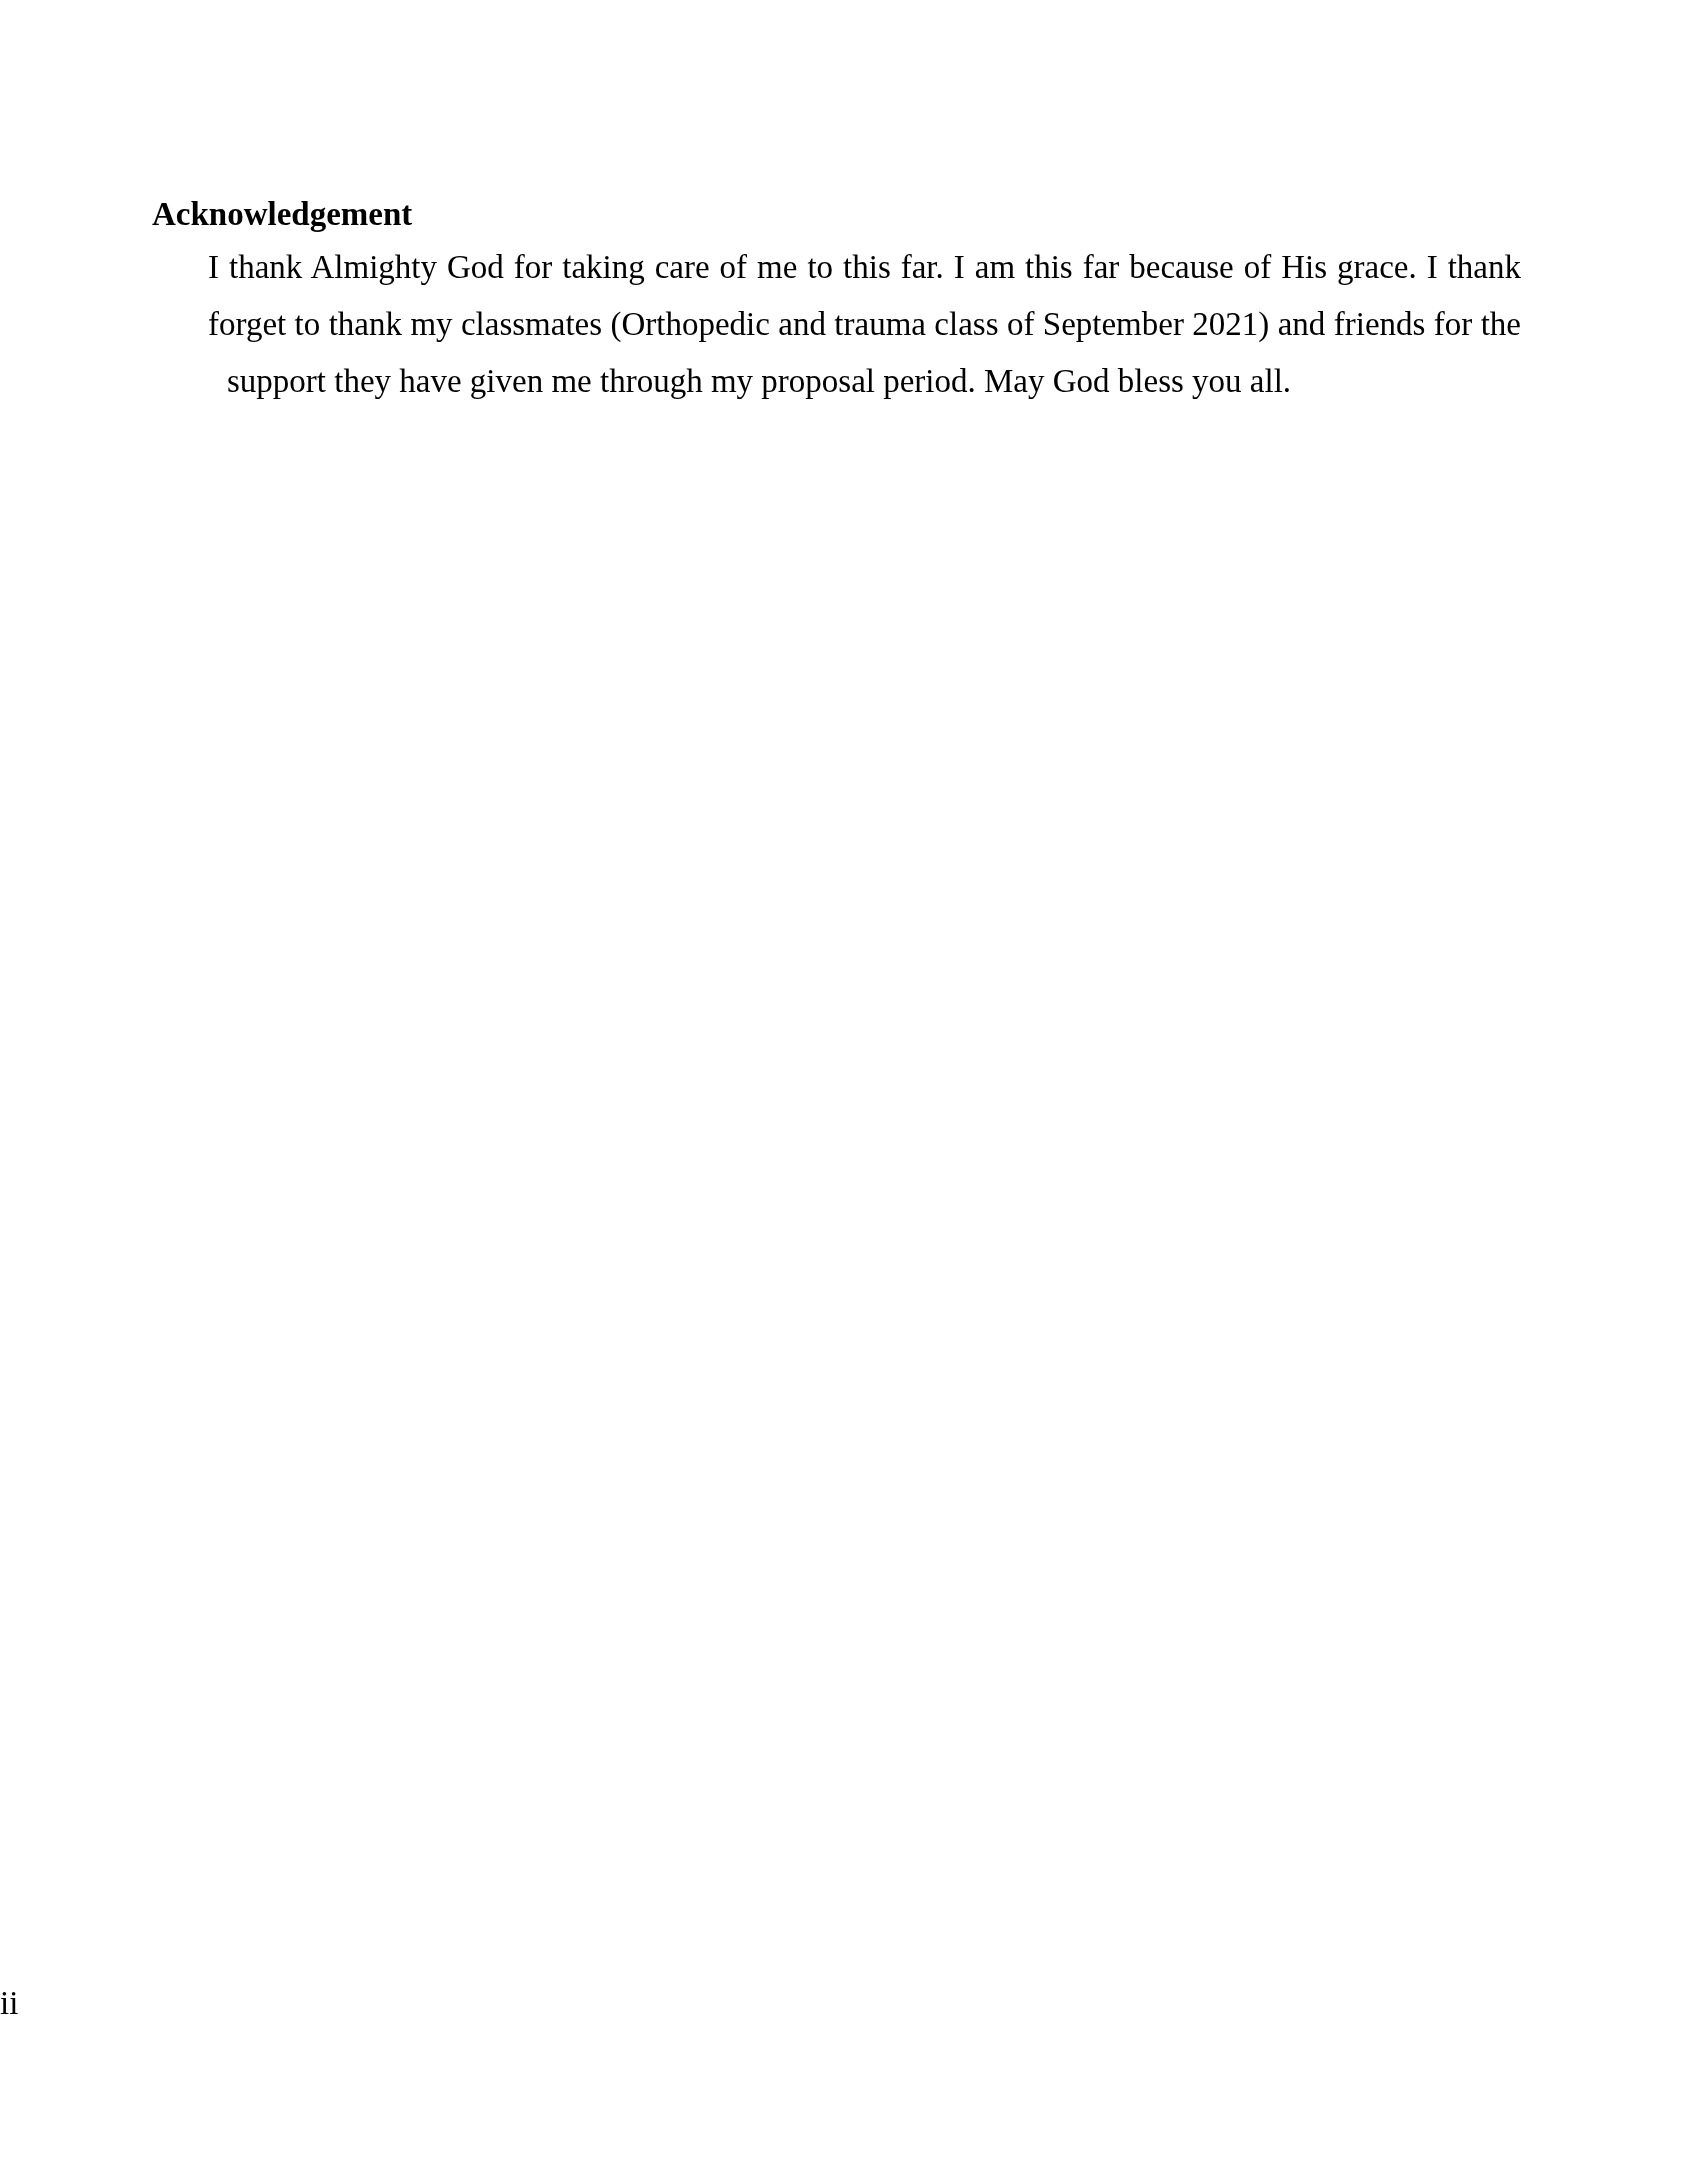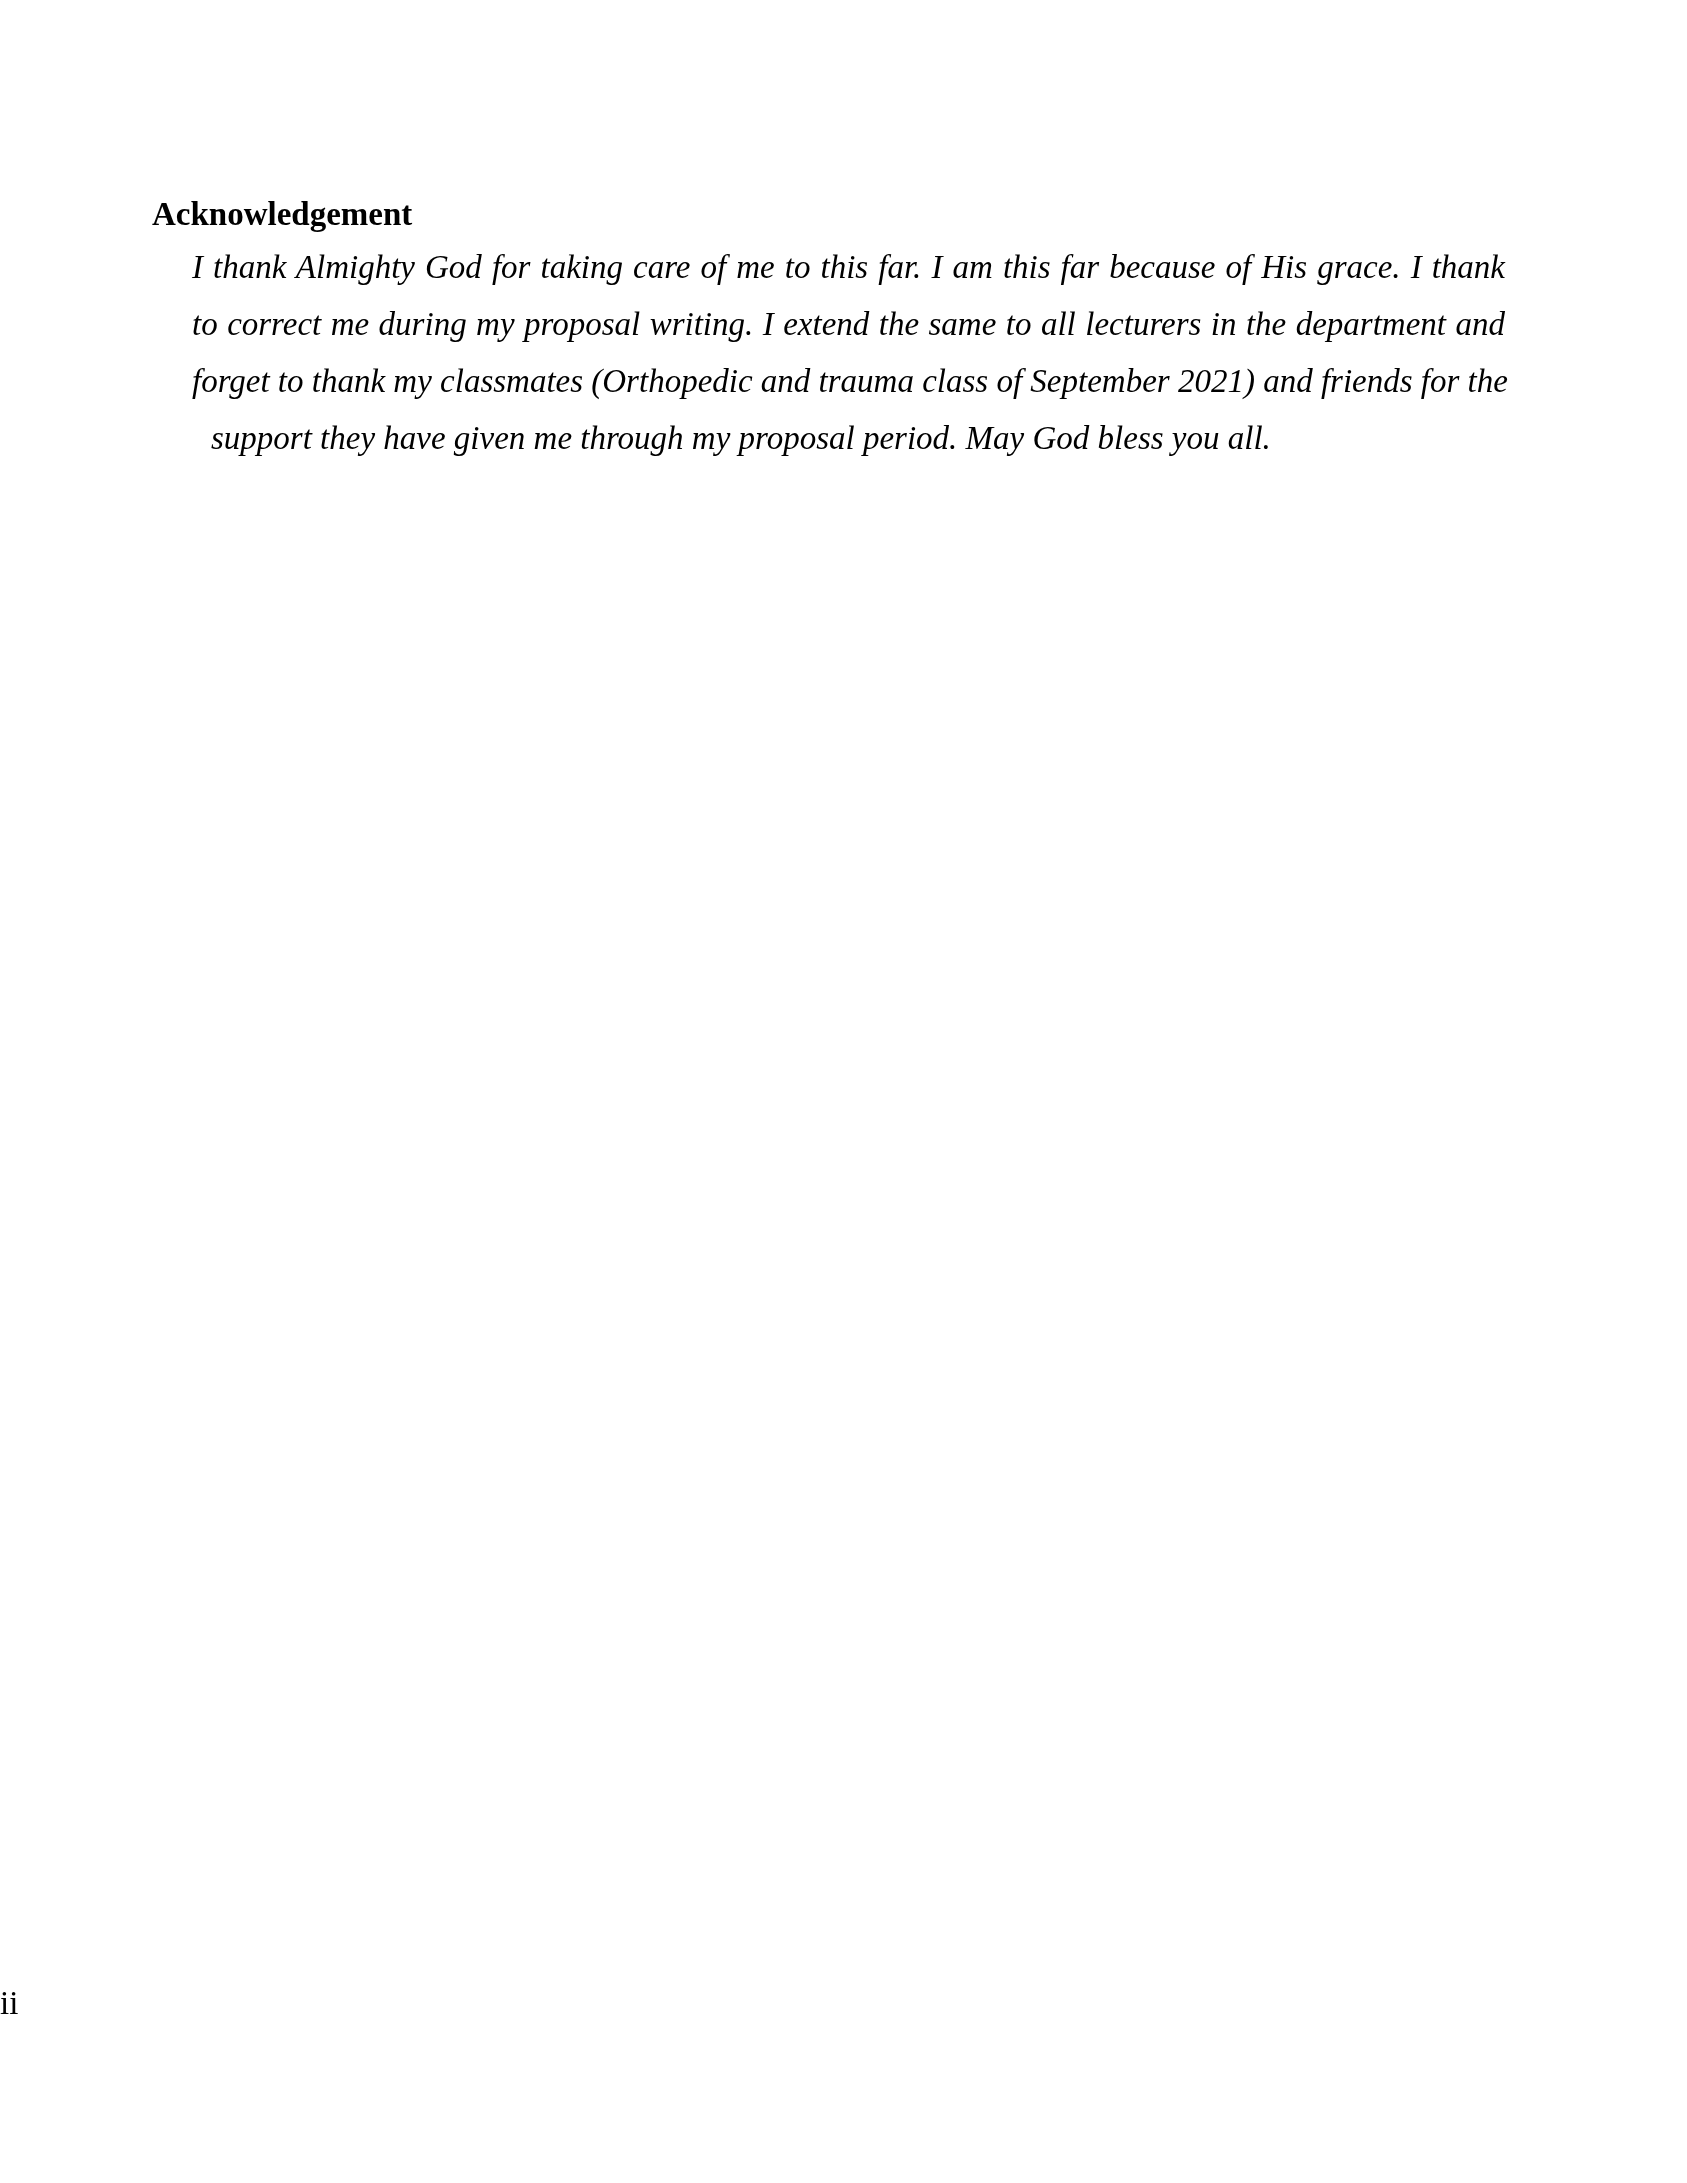--- a/index.html
+++ b/index.html
@@ -27,25 +27,24 @@
       position: absolute;
       left: 142px;
       top: 184px;
       font-size: 33px;
       font-weight: bold;
       line-height: 40px;
       margin: 10px;
     }
     .body-text {
       position: absolute;
-      left: 192px;
+      left: 208px;
       top: 239px;
       width: 1313px;
       margin: 0;
-      font-style: italic;
     }
     .line {
       display: block;
       font-size: 33px;
       line-height: 57px;
       white-space: nowrap;
       text-align: justify;
       text-align-last: justify;
       width: 1313px;
     }
@@ -64,20 +63,19 @@
     }
   </style>
 </head>
 <body>
 
 <div class="page">
   <h2 class="heading">Acknowledgement</h2>
 
   <div class="body-text">
     <span class="line">I thank Almighty God for taking care of me to this far. I am this far because of  His grace. I thank</span>
-    <span class="line">to correct me during my proposal writing. I extend the same to all lecturers in the department and</span>
     <span class="line">forget to thank my classmates (Orthopedic and trauma class of September 2021) and friends for the</span>
     <span class="line last">support they have given me through my proposal period. May God bless you all.</span>
   </div>
 
   <div class="page-number">ii</div>
 </div>
 
 
 </body></html>

